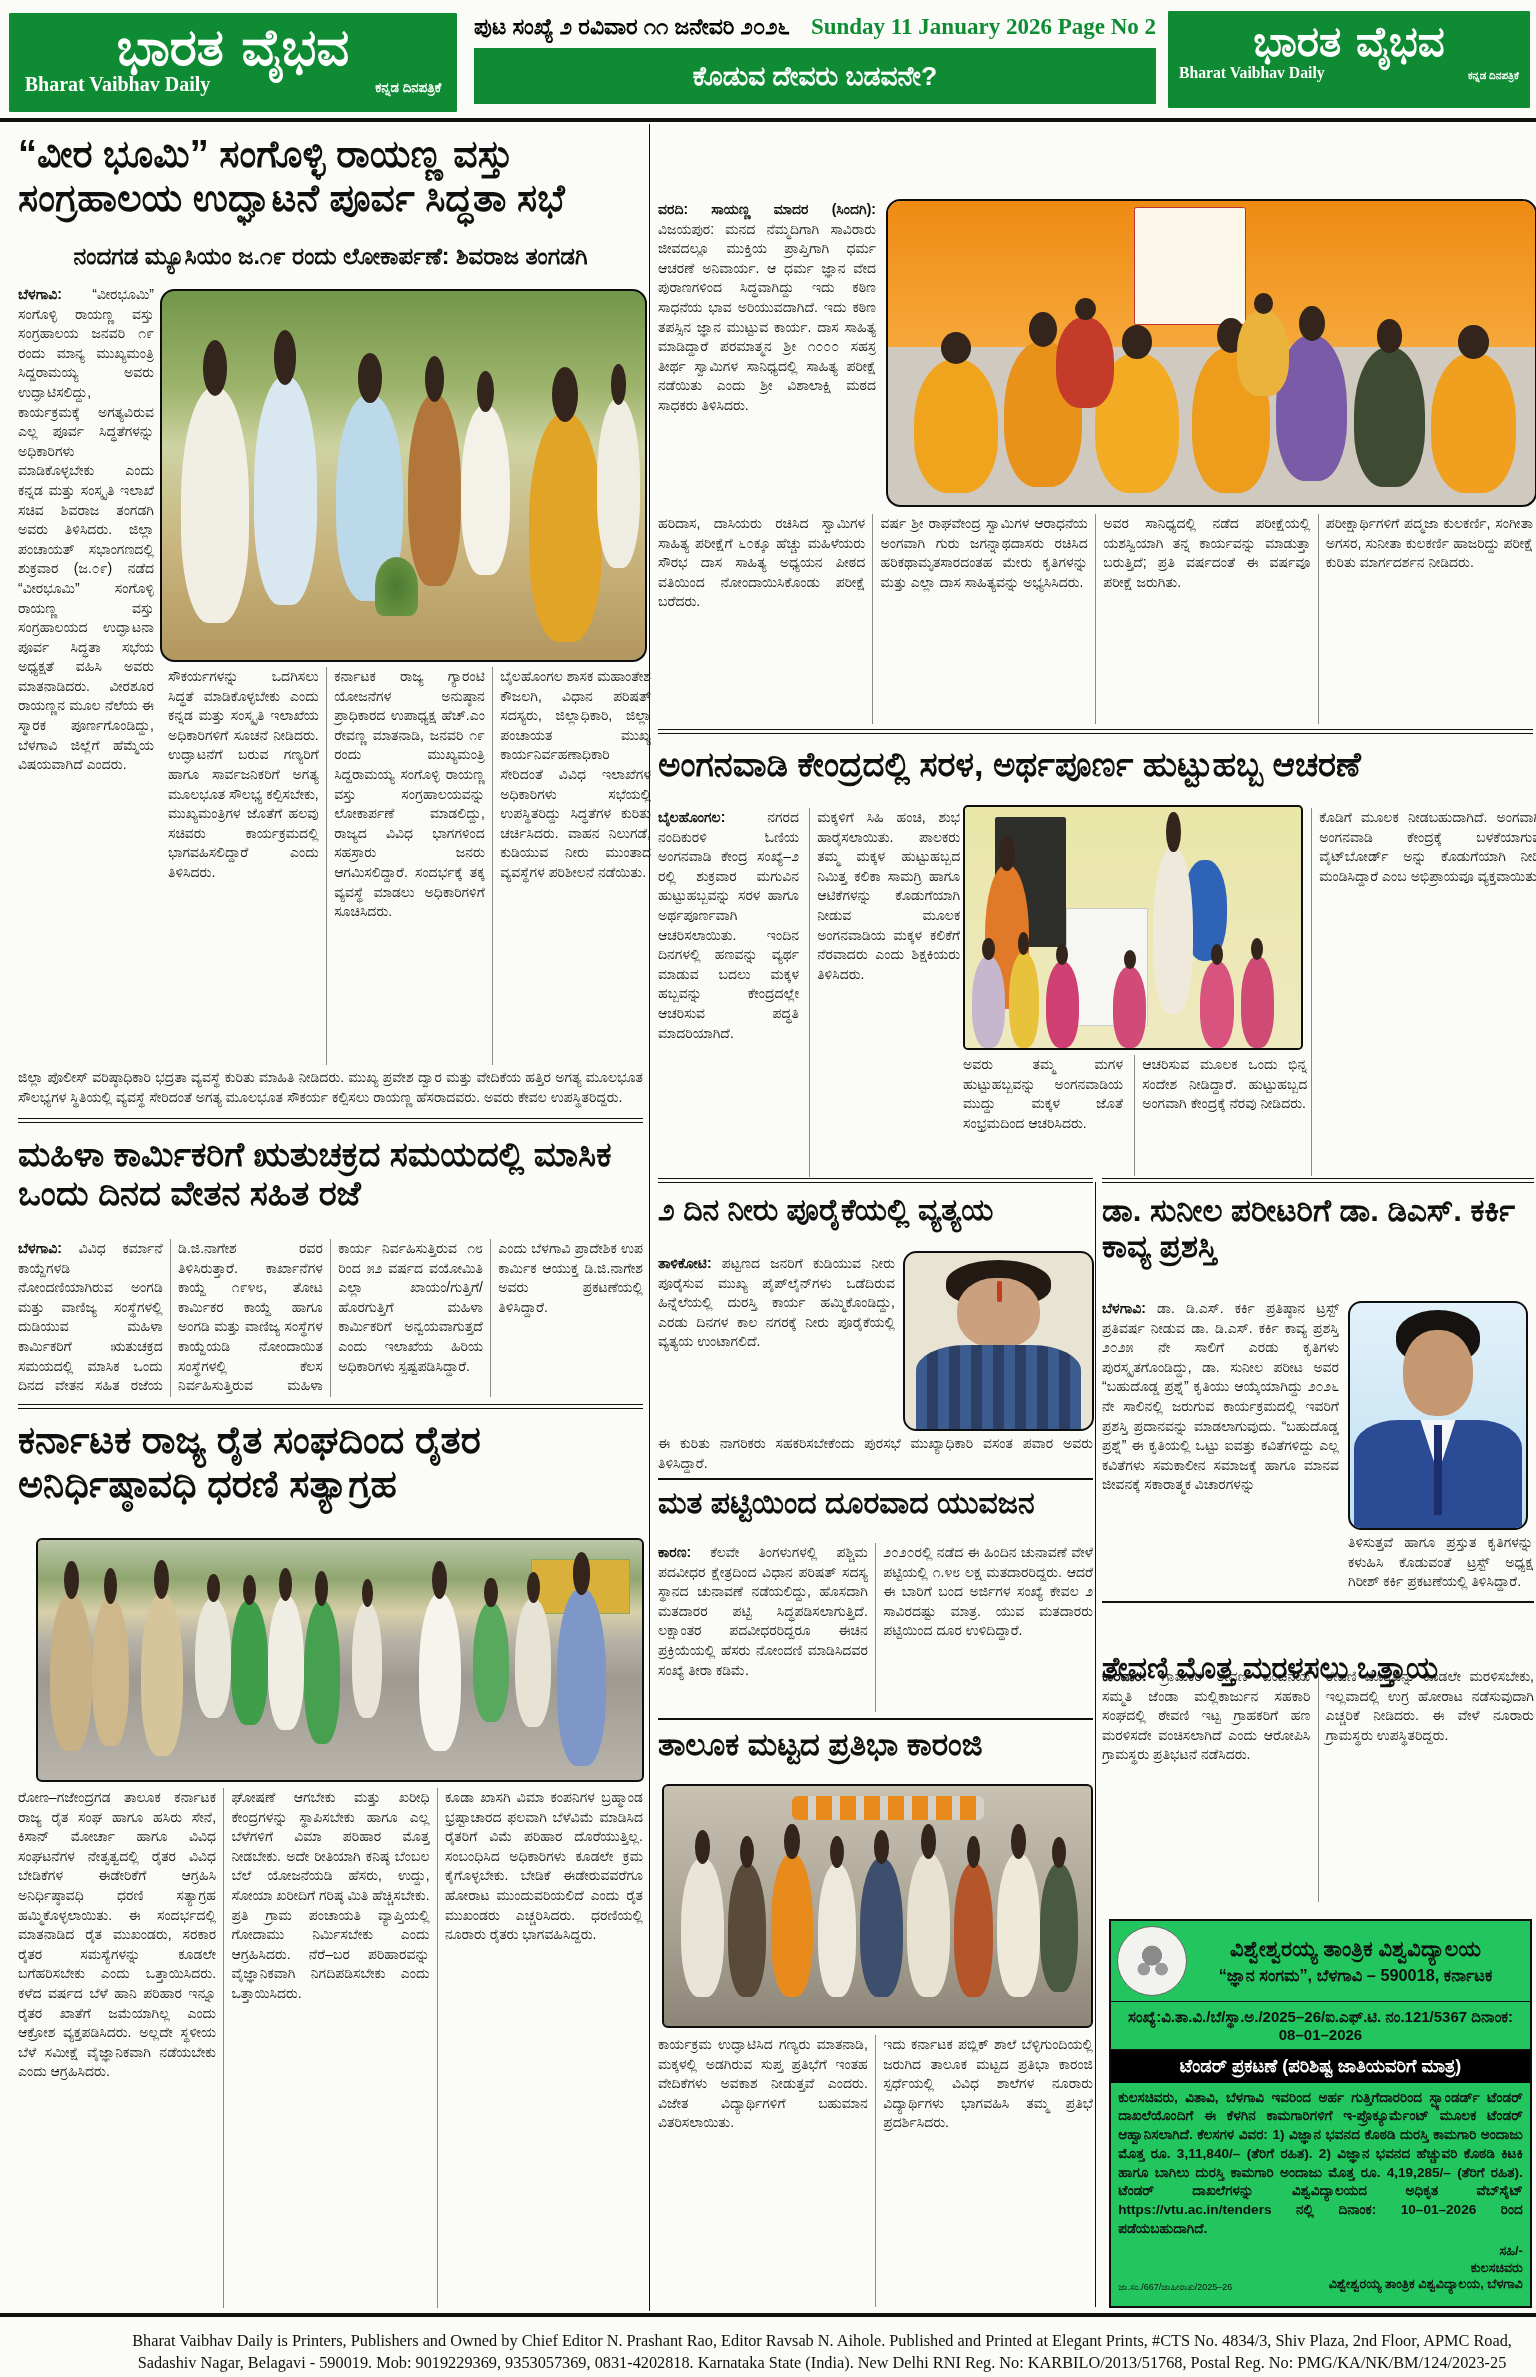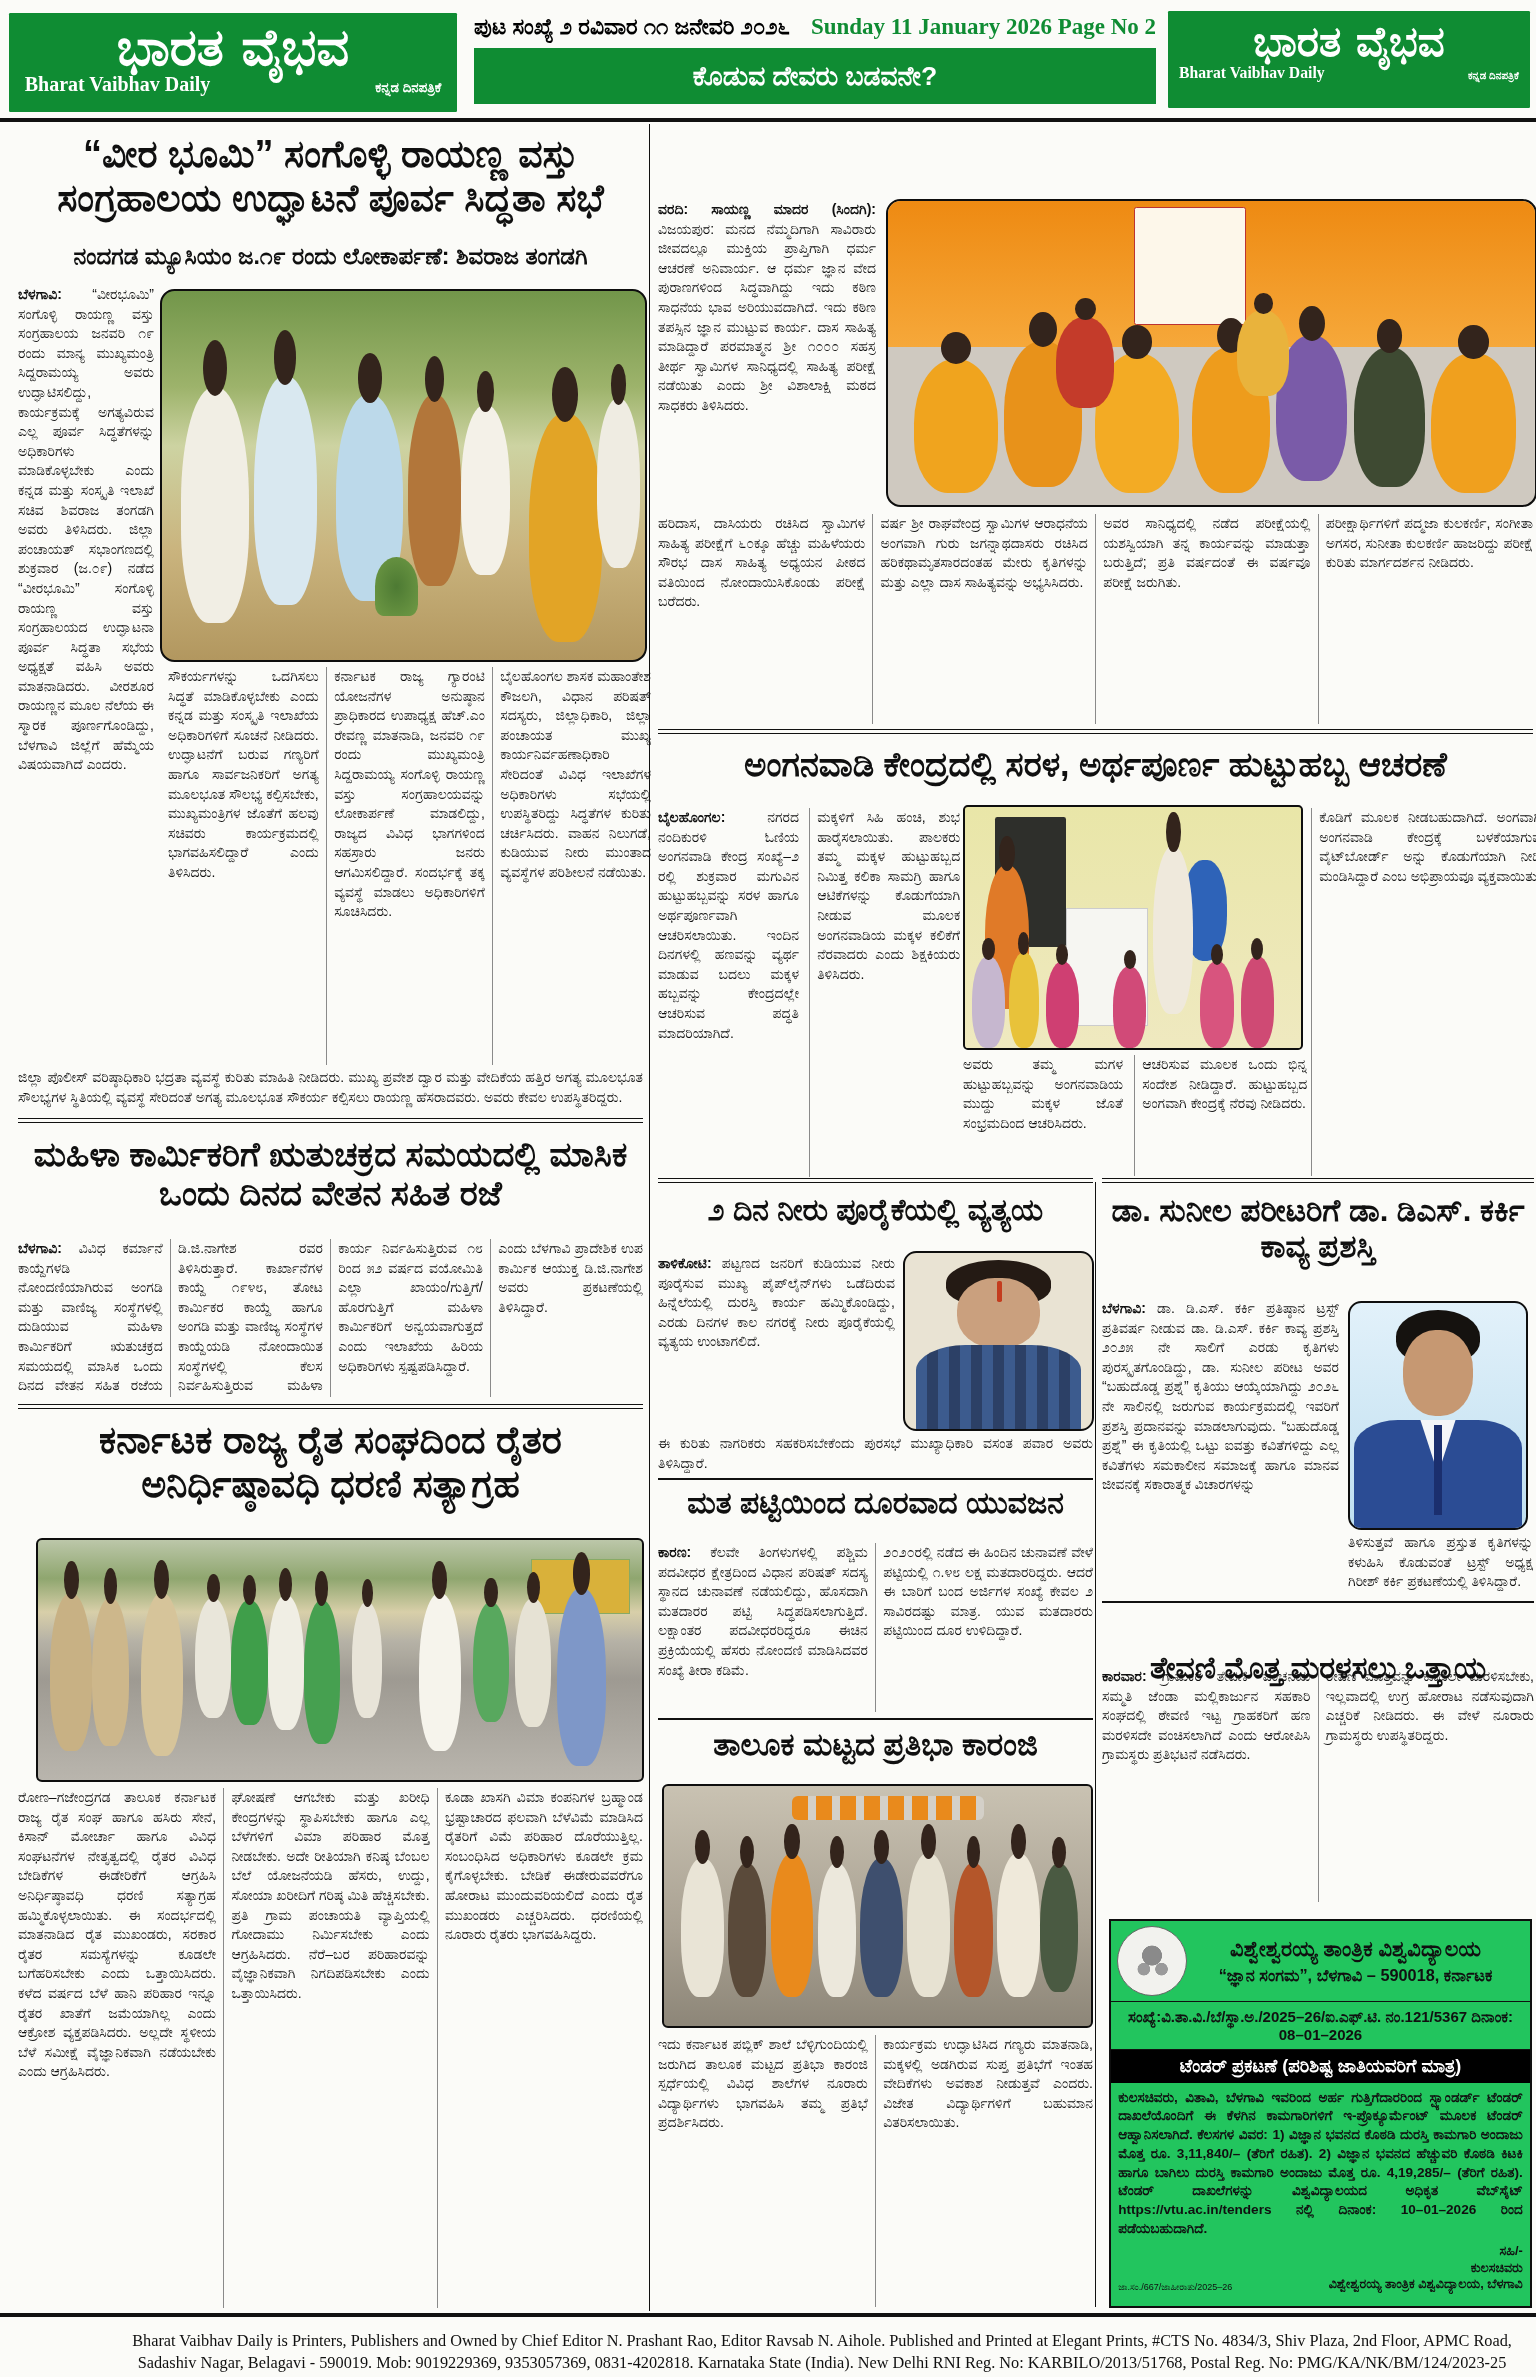--- a/index.html
+++ b/index.html
@@ -16,21 +16,21 @@
   .date-row{display:flex;justify-content:space-between;align-items:center;font-weight:bold;font-size:22px;}
   .date-kn{color:#000;}
   .date-en{color:#0f8c33;font-family:"Liberation Serif",serif;font-size:23px;}
   .quote-bar{background:#0f8c33;color:#fff;font-weight:bold;font-size:26.6px;
              display:flex;align-items:center;justify-content:center;}
   
   .rule{background:#111;}
   .rule-d{border-top:1.8px solid #111;border-bottom:1.8px solid #111;height:3px;background:transparent;}
   .vline{width:1.2px;background:#111;}
   
-  .headline{font-weight:bold;text-align:center;line-height:1.16;}
+  .headline{font-weight:bold;text-align:left;line-height:1.16;}
   .subhead{font-weight:bold;text-align:center;}
   .body-text{text-align:justify;font-size:14px;line-height:1.4;overflow:hidden;}
   .byline{font-weight:bold;}
   .cols{display:flex;align-items:stretch;}
   .col{flex:1;padding:0 7.2px;overflow:hidden;}
   .col:first-child{padding-left:0;}
   .col:last-child{padding-right:0;}
   .col + .col{border-left:0.6px solid #8a8a8a;}
   
   .photo{border:2.4px solid #0e0e0e;border-radius:14.5px;overflow:hidden;background:#d8d8d0;}
@@ -269,22 +269,22 @@
     <div class="fig" style="left:15%;top:32%;width:9%;height:56%;background:#5a4a3a;"></div>
     <div class="fig" style="left:25%;top:28%;width:10%;height:60%;background:#e98a1c;"></div>
     <div class="fig" style="left:36%;top:32%;width:9%;height:56%;background:#ece8dc;"></div>
     <div class="fig" style="left:46%;top:30%;width:10%;height:58%;background:#3e4f6e;"></div>
     <div class="fig" style="left:57%;top:28%;width:10%;height:60%;background:#e7e2d2;"></div>
     <div class="fig" style="left:68%;top:32%;width:9%;height:56%;background:#b4562a;"></div>
     <div class="fig" style="left:78%;top:28%;width:10%;height:60%;background:#efe9da;"></div>
     <div class="fig" style="left:88%;top:32%;width:9%;height:54%;background:#4a5a42;"></div>
   </div>
   <div class="abs cols" style="left:658px;top:2035px;width:435px;height:272px;">
+    <div class="col body-text">ಕಾರ್ಯಕ್ರಮ ಉದ್ಘಾಟಿಸಿದ ಗಣ್ಯರು ಮಾತನಾಡಿ, ಮಕ್ಕಳಲ್ಲಿ ಅಡಗಿರುವ ಸುಪ್ತ ಪ್ರತಿಭೆಗೆ ಇಂತಹ ವೇದಿಕೆಗಳು ಅವಕಾಶ ನೀಡುತ್ತವೆ ಎಂದರು. ವಿಜೇತ ವಿದ್ಯಾರ್ಥಿಗಳಿಗೆ ಬಹುಮಾನ ವಿತರಿಸಲಾಯಿತು.</div>
     <div class="col body-text">ಇದು ಕರ್ನಾಟಕ ಪಬ್ಲಿಕ್ ಶಾಲೆ ಬೆಳ್ಳಿಗುಂದಿಯಲ್ಲಿ ಜರುಗಿದ ತಾಲೂಕ ಮಟ್ಟದ ಪ್ರತಿಭಾ ಕಾರಂಜಿ ಸ್ಪರ್ಧೆಯಲ್ಲಿ ವಿವಿಧ ಶಾಲೆಗಳ ನೂರಾರು ವಿದ್ಯಾರ್ಥಿಗಳು ಭಾಗವಹಿಸಿ ತಮ್ಮ ಪ್ರತಿಭೆ ಪ್ರದರ್ಶಿಸಿದರು.</div>
-    <div class="col body-text">ಕಾರ್ಯಕ್ರಮ ಉದ್ಘಾಟಿಸಿದ ಗಣ್ಯರು ಮಾತನಾಡಿ, ಮಕ್ಕಳಲ್ಲಿ ಅಡಗಿರುವ ಸುಪ್ತ ಪ್ರತಿಭೆಗೆ ಇಂತಹ ವೇದಿಕೆಗಳು ಅವಕಾಶ ನೀಡುತ್ತವೆ ಎಂದರು. ವಿಜೇತ ವಿದ್ಯಾರ್ಥಿಗಳಿಗೆ ಬಹುಮಾನ ವಿತರಿಸಲಾಯಿತು.</div>
   </div>
 
   <div class="abs rule-d" style="left:1102px;top:1178px;width:432px;"></div>
   <div class="abs headline" style="left:1102px;top:1193px;width:432px;height:97px;font-size:31px;">ಡಾ. ಸುನೀಲ ಪರೀಟರಿಗೆ ಡಾ. ಡಿಎಸ್. ಕರ್ಕಿ ಕಾವ್ಯ ಪ್ರಶಸ್ತಿ</div>
   <div class="abs body-text" style="left:1102px;top:1299px;width:237px;height:293px;">
     <b class="byline">ಬೆಳಗಾವಿ:</b>
     <span>ಡಾ. ಡಿ.ಎಸ್. ಕರ್ಕಿ ಪ್ರತಿಷ್ಠಾನ ಟ್ರಸ್ಟ್ ಪ್ರತಿವರ್ಷ ನೀಡುವ ಡಾ. ಡಿ.ಎಸ್. ಕರ್ಕಿ ಕಾವ್ಯ ಪ್ರಶಸ್ತಿ ೨೦೨೫ ನೇ ಸಾಲಿಗೆ ಎರಡು ಕೃತಿಗಳು ಪುರಸ್ಕೃತಗೊಂಡಿದ್ದು, ಡಾ. ಸುನೀಲ ಪರೀಟ ಅವರ “ಬಹುದೊಡ್ಡ ಪ್ರಶ್ನೆ” ಕೃತಿಯು ಆಯ್ಕೆಯಾಗಿದ್ದು ೨೦೨೬ ನೇ ಸಾಲಿನಲ್ಲಿ ಜರುಗುವ ಕಾರ್ಯಕ್ರಮದಲ್ಲಿ ಇವರಿಗೆ ಪ್ರಶಸ್ತಿ ಪ್ರದಾನವನ್ನು ಮಾಡಲಾಗುವುದು. “ಬಹುದೊಡ್ಡ ಪ್ರಶ್ನೆ” ಈ ಕೃತಿಯಲ್ಲಿ ಒಟ್ಟು ಐವತ್ತು ಕವಿತೆಗಳಿದ್ದು ಎಲ್ಲ ಕವಿತೆಗಳು ಸಮಕಾಲೀನ ಸಮಾಜಕ್ಕೆ ಹಾಗೂ ಮಾನವ ಜೀವನಕ್ಕೆ ಸಕಾರಾತ್ಮಕ ವಿಚಾರಗಳನ್ನು</span>
   </div>
   <div class="abs portrait" id="portI" style="left:1348px;top:1301px;width:176px;height:225px;">
     <div class="hair"></div>

